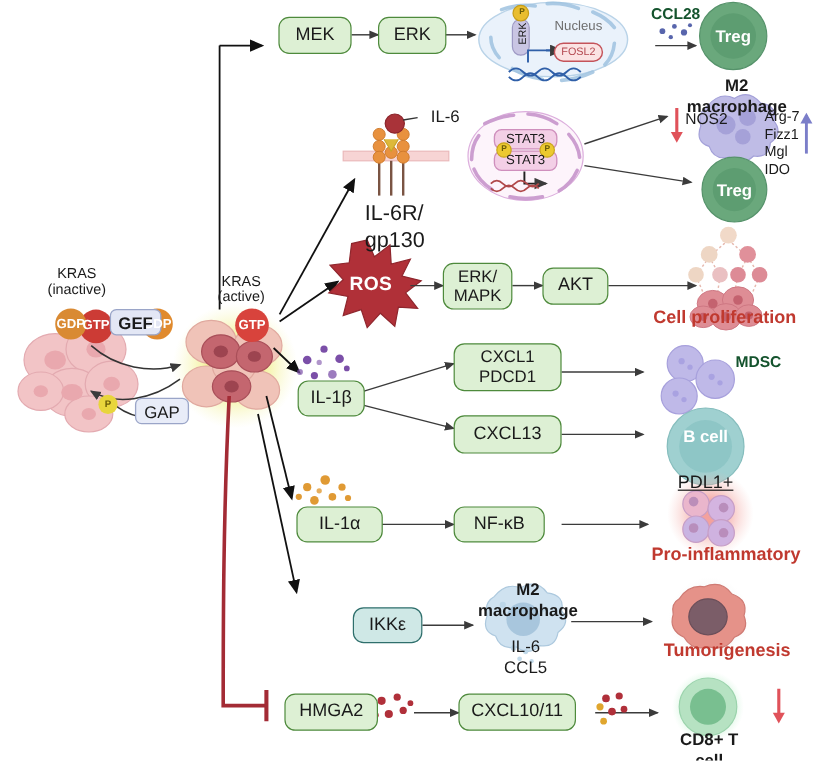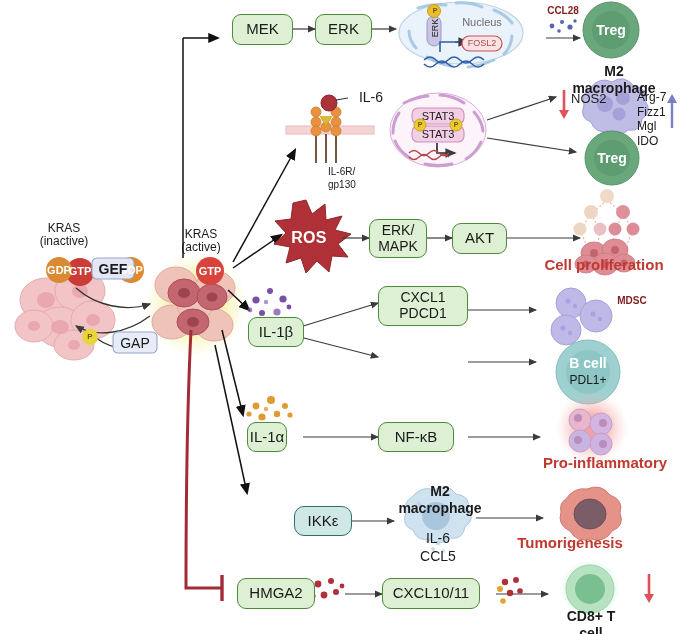--- a/index.html
+++ b/index.html
@@ -8,29 +8,29 @@
   svg.layer{position:absolute;left:0;top:0;width:685px;height:634px;pointer-events:none;}
 
   
   .node{
     position:absolute;box-sizing:border-box;
     background:#ddf0d4;border:1.6px solid #4e8a3c;border-radius:9px;
     color:#1a1a1a;font-size:15px;line-height:1.12;
     display:flex;align-items:center;justify-content:center;text-align:center;
     font-family:"Liberation Sans",sans-serif;
   }
-  .node.teal{background:#cfe8e6;border-color:#2f6f6c;border-radius:10px;}
+  .node.teal{background:#cfe8e6;border-color:#2f6f6c;}
   .node.two{font-size:14px;}
 
   
   .lbl{position:absolute;color:#1a1a1a;font-size:13px;line-height:1.12;text-align:center;white-space:pre;}
   .lbl.bold{font-weight:bold;}
   .lbl.big{font-size:12px;font-weight:normal;}
   .lbl.red{color:#c0392f;font-weight:bold;font-size:15px;}
-  .lbl.blue{color:#7f1d1d;font-weight:bold;font-size:10px;}
+  .lbl.blue{color:#14532d;font-weight:bold;font-size:13px;}
   .lbl.left{text-align:left;}
 
   
   .ros{position:absolute;width:66px;height:60px;}
   .ros .txt{position:absolute;left:0;top:0;width:66px;height:60px;display:flex;align-items:center;
     justify-content:center;color:#ffffff;font-weight:bold;font-size:16px;letter-spacing:.3px;}
   .celltxt{position:absolute;display:flex;align-items:center;justify-content:center;
     color:#fff;font-weight:bold;font-size:14px;}
 </style>
 </head>
@@ -423,21 +423,21 @@
   <div class="lbl" style="left:447px;top:16px;width:70px;color:#6d6d6d;font-size:11px;"><span>Nucleus</span></div>
   <div class="lbl" style="left:425px;top:23px;width:20px;font-size:9px;transform:rotate(-90deg);transform-origin:center;"><span>ERK</span></div>
   <div class="lbl" style="left:429px;top:7px;width:12px;font-size:7px;font-weight:bold;color:#6b5c06;"><span>P</span></div>
   <div class="lbl" style="left:462px;top:38px;width:40px;font-size:9px;color:#b3474f;"><span>FOSL2</span></div>
   <div class="lbl blue" style="left:530px;top:5px;width:66px;"><span>CCL28</span></div>
   <div class="celltxt" style="left:589px;top:22px;width:44px;height:16px;">
       <span>Treg</span>
     </div>
 
   <div class="lbl" style="left:348px;top:90px;width:46px;font-size:14px;"><span>IL-6</span></div>
-  <div class="lbl left" style="left:304px;top:166px;width:70px;font-size:10px;line-height:1.25;margin-left:24px;"><span>IL-6R/</span><br><span>gp130</span></div>
+  <div class="lbl left" style="left:304px;top:166px;width:70px;font-size:18px;line-height:1.25;"><span>IL-6R/</span><br><span>gp130</span></div>
   <div class="lbl" style="left:414px;top:110px;width:48px;font-size:11px;"><span>STAT3</span></div>
   <div class="lbl" style="left:414px;top:128px;width:48px;font-size:11px;"><span>STAT3</span></div>
   <div class="lbl" style="left:415px;top:121px;width:10px;font-size:7px;font-weight:bold;color:#6b5c06;"><span>P</span></div>
   <div class="lbl" style="left:451px;top:121px;width:10px;font-size:7px;font-weight:bold;color:#6b5c06;"><span>P</span></div>
   <div class="lbl bold" style="left:560px;top:63px;width:108px;font-size:14px;line-height:1.2;"><span>M2</span><br><span>macrophage</span></div>
   <div class="lbl left" style="left:571px;top:92px;width:42px;font-size:13px;"><span>NOS2</span></div>
   <div class="lbl left" style="left:637px;top:90px;width:42px;font-size:12px;line-height:1.22;"><span>Arg-7</span><br><span>Fizz1</span><br><span>Mgl</span><br><span>IDO</span></div>
   <div class="celltxt" style="left:590px;top:150px;width:44px;height:16px;">
       <span>Treg</span>
     </div>
@@ -452,40 +452,43 @@
   <div class="node" style="left:452px;top:223px;width:55px;height:31px;">
       <span>AKT</span>
     </div>
   <div class="lbl red" style="left:528px;top:257px;width:152px;"><span>Cell proliferation</span></div>
 
   <div class="node" style="left:248px;top:317px;width:56px;height:30px;">
       <span>IL-1β</span>
     </div>
   <div class="node two" style="left:378px;top:286px;width:90px;height:40px;white-space:pre-line;"><span>CXCL1
 PDCD1</span></div>
+  <div class="node" style="left:378px;top:346px;width:90px;height:32px;">
+      <span>CXCL13</span>
+    </div>
   <div class="lbl blue" style="left:596px;top:295px;width:72px;"><span>MDSC</span></div>
   <div class="celltxt" style="left:560px;top:355px;width:56px;height:16px;">
       <span>B cell</span>
     </div>
-  <div class="lbl" style="left:552px;top:374px;width:72px;font-size:12px;"><span>PDL1+</span></div>
-
-  <div class="node" style="left:247px;top:422px;width:40px;height:30px;">
+  <div class="lbl" style="left:552px;top:395px;width:72px;font-size:15px;text-decoration:underline;"><span>PDL1+</span></div>
+
+  <div class="node" style="left:247px;top:422px;width:72px;height:30px;">
       <span>IL-1α</span>
     </div>
   <div class="node" style="left:378px;top:422px;width:76px;height:30px;">
       <span>NF-κB</span>
     </div>
   <div class="lbl red" style="left:525px;top:455px;width:160px;"><span>Pro-inflammatory</span></div>
 
   <div class="node teal" style="left:294px;top:506px;width:58px;height:30px;">
       <span>IKKε</span>
     </div>
   <div class="lbl bold" style="left:388px;top:483px;width:104px;font-size:14px;line-height:1.2;"><span>M2</span><br><span>macrophage</span></div>
   <div class="lbl" style="left:408px;top:530px;width:60px;font-size:14px;line-height:1.25;"><span>IL-6</span><br><span>CCL5</span></div>
-  <div class="lbl red" style="left:500px;top:535px;width:140px;"><span>Tumorigenesis</span></div>
+  <div class="lbl red" style="left:536px;top:535px;width:140px;"><span>Tumorigenesis</span></div>
 
   <div class="node" style="left:237px;top:578px;width:78px;height:31px;">
       <span>HMGA2</span>
     </div>
   <div class="node" style="left:382px;top:578px;width:98px;height:31px;">
       <span>CXCL10/11</span>
     </div>
   <div class="lbl bold" style="left:548px;top:608px;width:86px;font-size:14px;line-height:1.2;"><span>CD8+ T</span><br><span>cell</span></div>
 
 </div>

